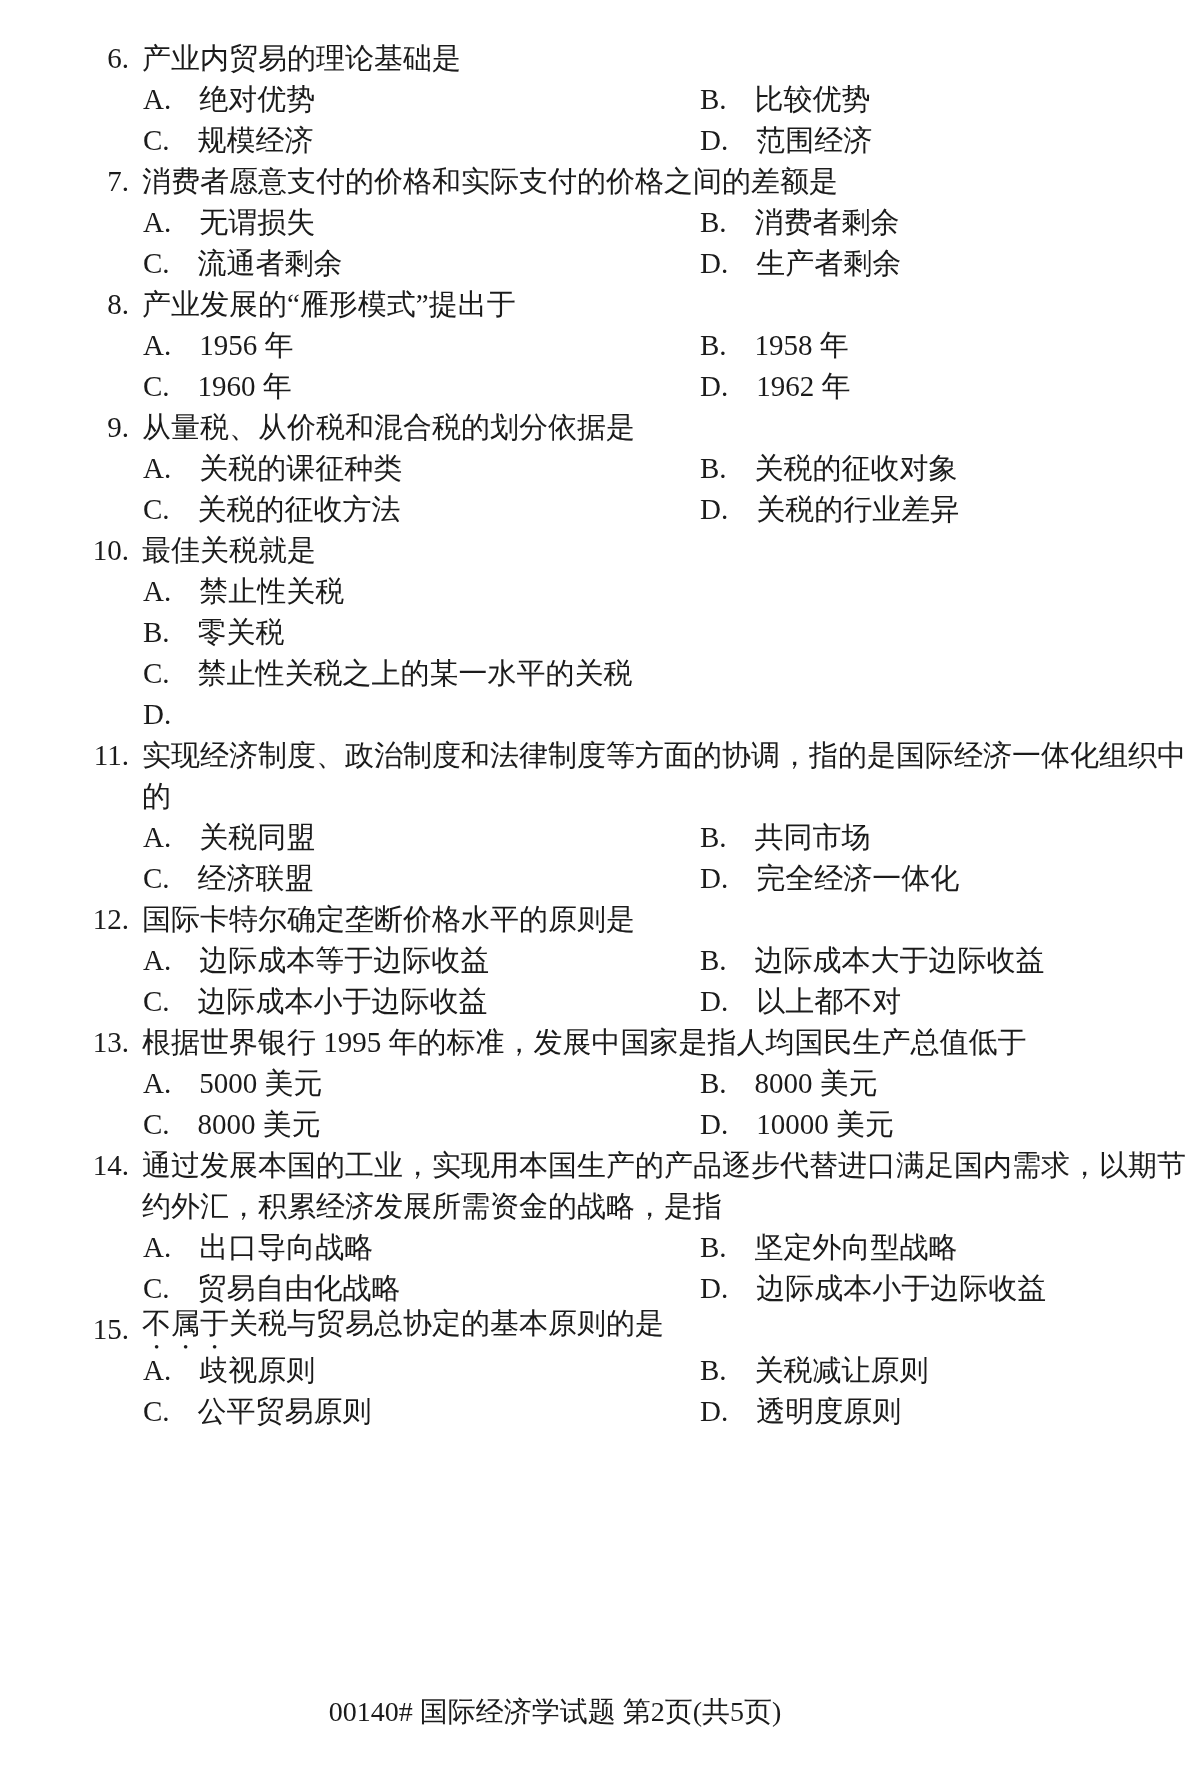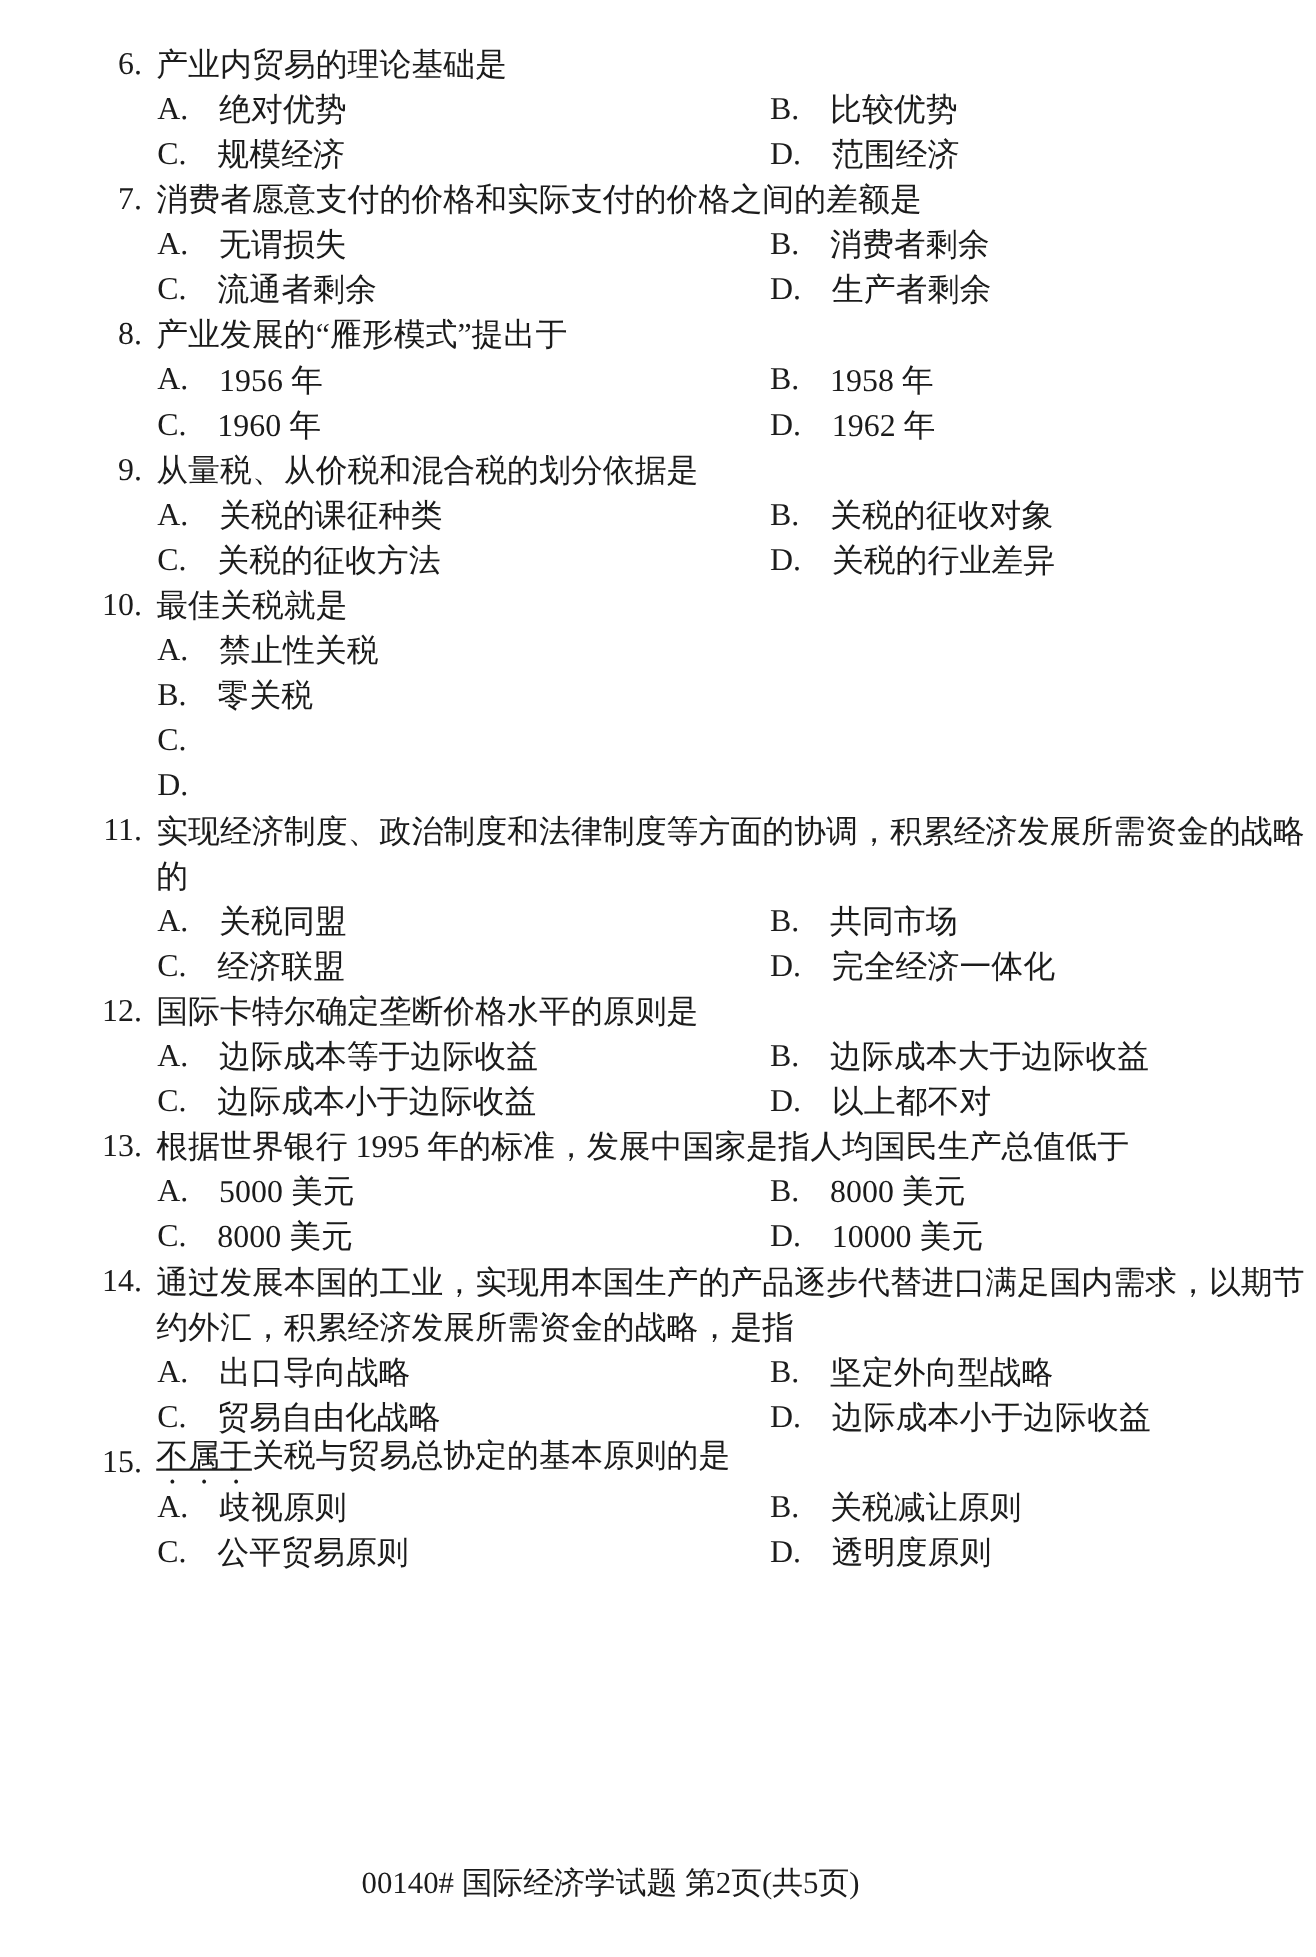--- a/index.html
+++ b/index.html
@@ -17,21 +17,20 @@
   .qstem { margin-left: 13px; }
   .stem2 { margin-left: 57px; }
   .opt-grid { margin-left: 58px; display: grid; grid-template-columns: 557px 1fr; }
   .opt-grid.single { grid-template-columns: 1fr; }
   .opt { height: 41px; display: flex; align-items: center; gap: 28px; white-space: nowrap; }
   .emph {
     -webkit-text-emphasis: filled dot;
     -webkit-text-emphasis-position: under;
     text-emphasis: filled dot;
     text-emphasis-position: under left;
-    text-decoration: underline;
   }
   .footer {
     position: absolute;
     top: 1693px; left: 0; width: 100%;
     text-align: center;
     font-size: 28px;
     transform: translateX(-43px);
   }
 </style>
 </head>
@@ -149,31 +148,32 @@
         <div class="opt">
           <span>A.</span>
           <span>禁止性关税</span>
         </div>
         <div class="opt">
           <span>B.</span>
           <span>零关税</span>
         </div>
         <div class="opt">
           <span>C.</span>
+          <span>禁止性关税之上的某一水平的关税</span>
         </div>
         <div class="opt">
           <span>D.</span>
         </div>
       </div>
     </div>
 
     <div>
       <div class="row">
         <span class="qnum">11.</span>
-        <span class="qstem">实现经济制度、政治制度和法律制度等方面的协调，积累经济发展所需资金的战略</span>
+        <span class="qstem">实现经济制度、政治制度和法律制度等方面的协调，指的是国际经济一体化组织中</span>
       </div>
       <div class="row stem2">的</div>
       <div class="opt-grid">
         <div class="opt">
           <span>A.</span>
           <span>关税同盟</span>
         </div>
         <div class="opt">
           <span>B.</span>
           <span>共同市场</span>

